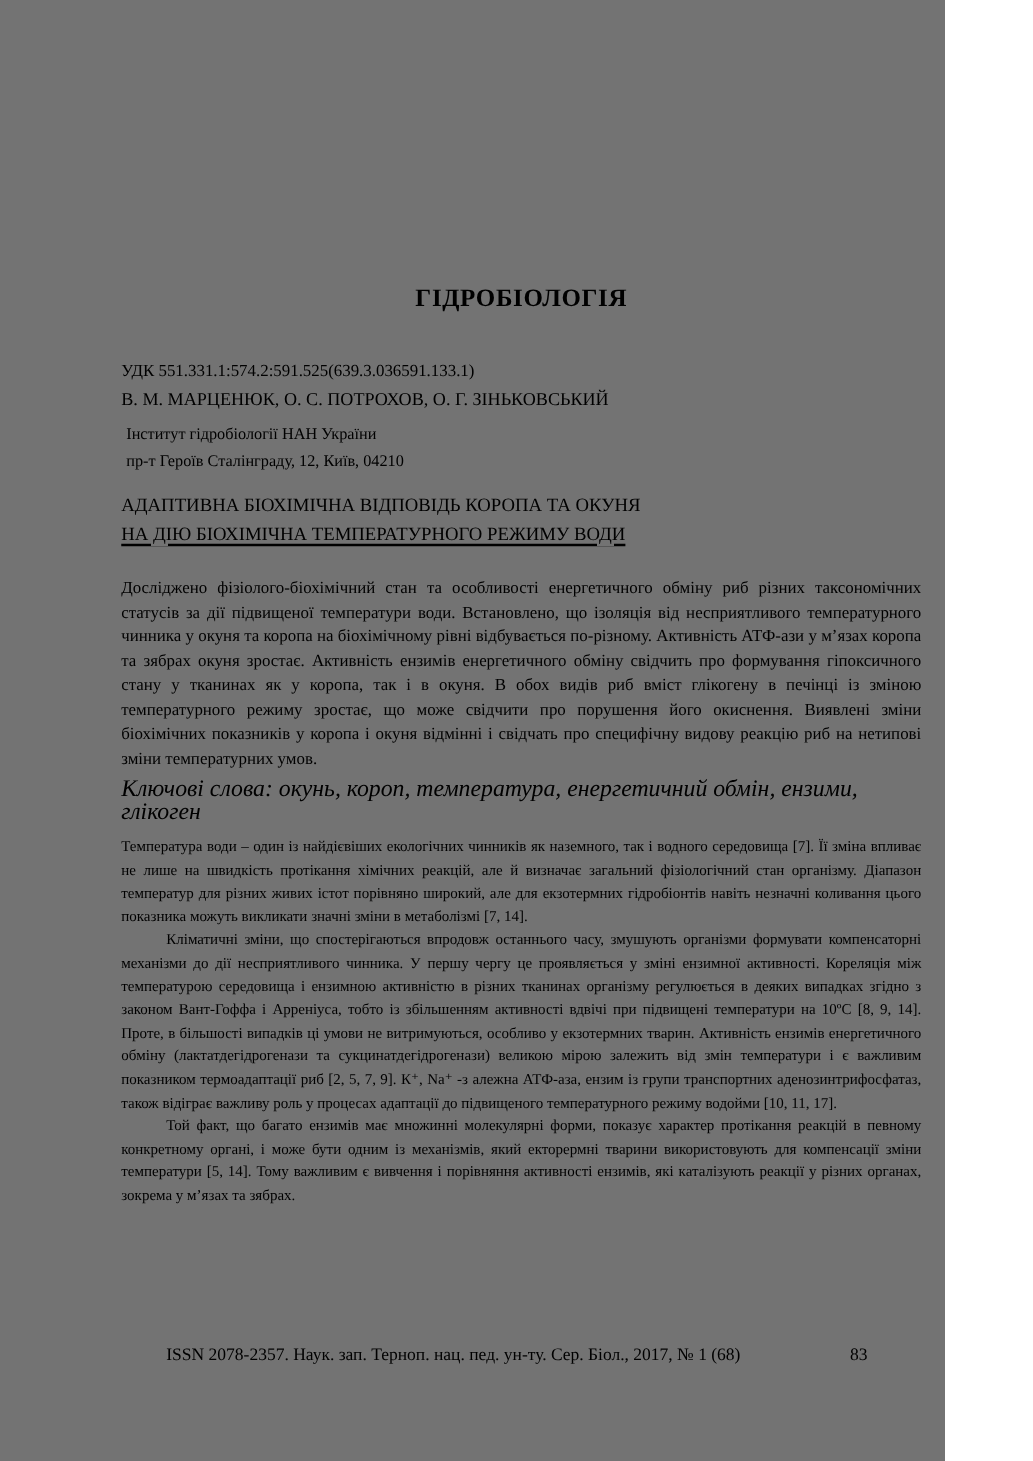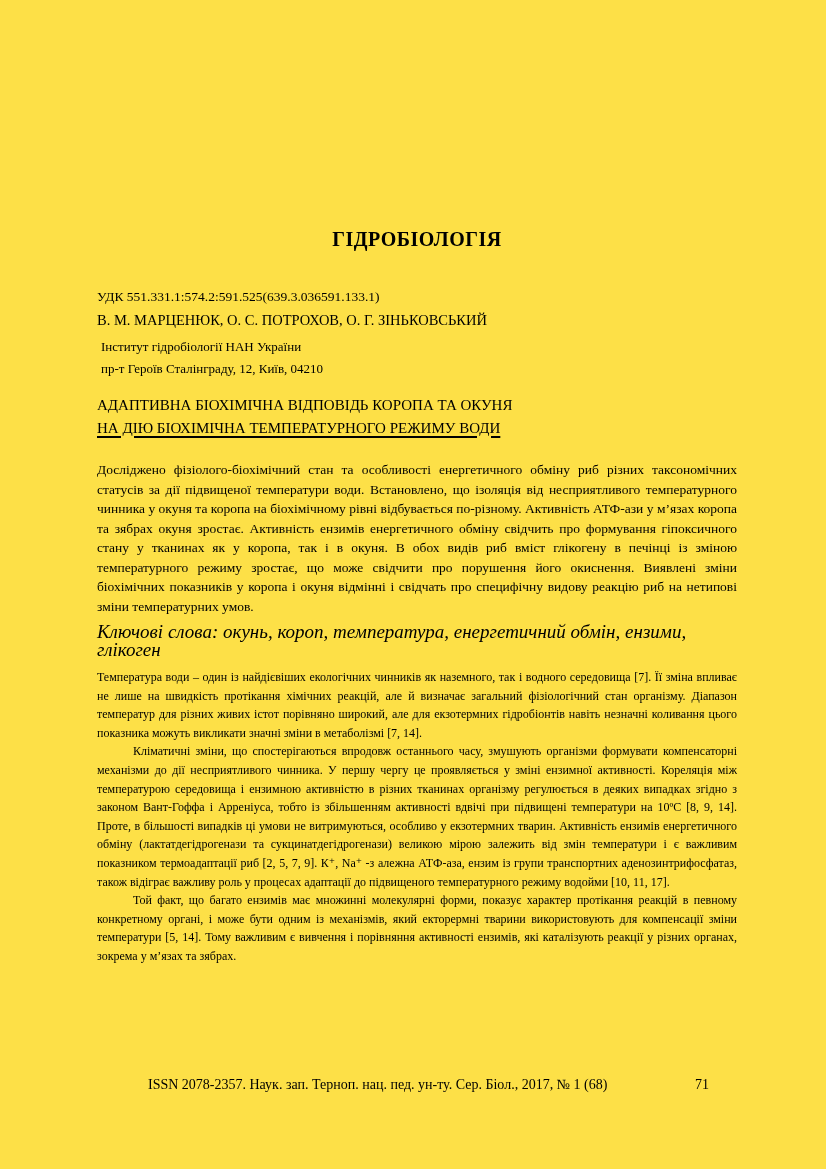--- a/index.html
+++ b/index.html
@@ -1,21 +1,21 @@
 <!DOCTYPE html>
 <html lang="uk"><head>
 <meta charset="utf-8">
 <style>
   * { box-sizing: border-box; }
   html, body { margin: 0; padding: 0; background: #ffffff; }
   .page {
     position: relative;
-    width: 826px;
+    width: 756px;
     height: 1169px;
-    background: #fde047;
+    background: #737373;
     color: #000000;
     font-family: "Liberation Serif", "DejaVu Serif", serif;
     overflow: hidden;
   }
   .content {
     position: absolute;
     left: 97px;
     top: 0;
     width: 640px;
   }
@@ -70,21 +70,21 @@
   .body-par {
     margin: 0;
     font-size: 12px;
     line-height: 18.6px;
     text-align: justify;
   }
   .body-par.first { margin-top: 9px; }
   .body-par.indented { text-indent: 36px; }
   .footer {
     position: absolute;
-    left: 102px;
+    left: 87px;
     top: 1076px;
     width: 640px;
     display: flex;
     justify-content: space-between;
     align-items: baseline;
     font-size: 14px;
     line-height: 18px;
   }
   .footer-citation { margin-left: 46px; }
   .footer-pageno { margin-right: 33px; }
@@ -117,15 +117,15 @@
     <p class="body-par first">Температура води – один із найдієвіших екологічних чинників як наземного, так і водного середовища [7]. Її зміна впливає не лише на швидкість протікання хімічних реакцій, але й визначає загальний фізіологічний стан організму. Діапазон температур для різних живих істот порівняно широкий, але для екзотермних гідробіонтів навіть незначні коливання цього показника можуть викликати значні зміни в метаболізмі [7, 14].</p>
 
     <p class="body-par indented">Кліматичні зміни, що спостерігаються впродовж останнього часу, змушують організми формувати компенсаторні механізми до дії несприятливого чинника. У першу чергу це проявляється у зміні ензимної активності. Кореляція між температурою середовища і ензимною активністю в різних тканинах організму регулюється в деяких випадках згідно з законом Вант-Гоффа і Арреніуса, тобто із збільшенням активності вдвічі при підвищені температури на 10ºС [8, 9, 14]. Проте, в більшості випадків ці умови не витримуються, особливо у екзотермних тварин. Активність ензимів енергетичного обміну (лактатдегідрогенази та сукцинатдегідрогенази) великою мірою залежить від змін температури і є важливим показником термоадаптації риб [2, 5, 7, 9]. К⁺, Na⁺ -з алежна АТФ-аза, ензим із групи транспортних аденозинтрифосфатаз, також відіграє важливу роль у процесах адаптації до підвищеного температурного режиму водойми [10, 11, 17].</p>
 
     <p class="body-par indented">Той факт, що багато ензимів має множинні молекулярні форми, показує характер протікання реакцій в певному конкретному органі, і може бути одним із механізмів, який екторермні тварини використовують для компенсації зміни температури [5, 14]. Тому важливим є вивчення і порівняння активності ензимів, які каталізують реакції у різних органах, зокрема у м’язах та зябрах.</p>
 
   </div>
 
   <div class="footer">
     <span class="footer-citation">ISSN 2078-2357. Наук. зап. Терноп. нац. пед. ун-ту. Сер. Біол., 2017, № 1 (68)</span>
-    <span class="footer-pageno">71</span>
+    <span class="footer-pageno">83</span>
   </div>
 </div>
 
 </body></html>

